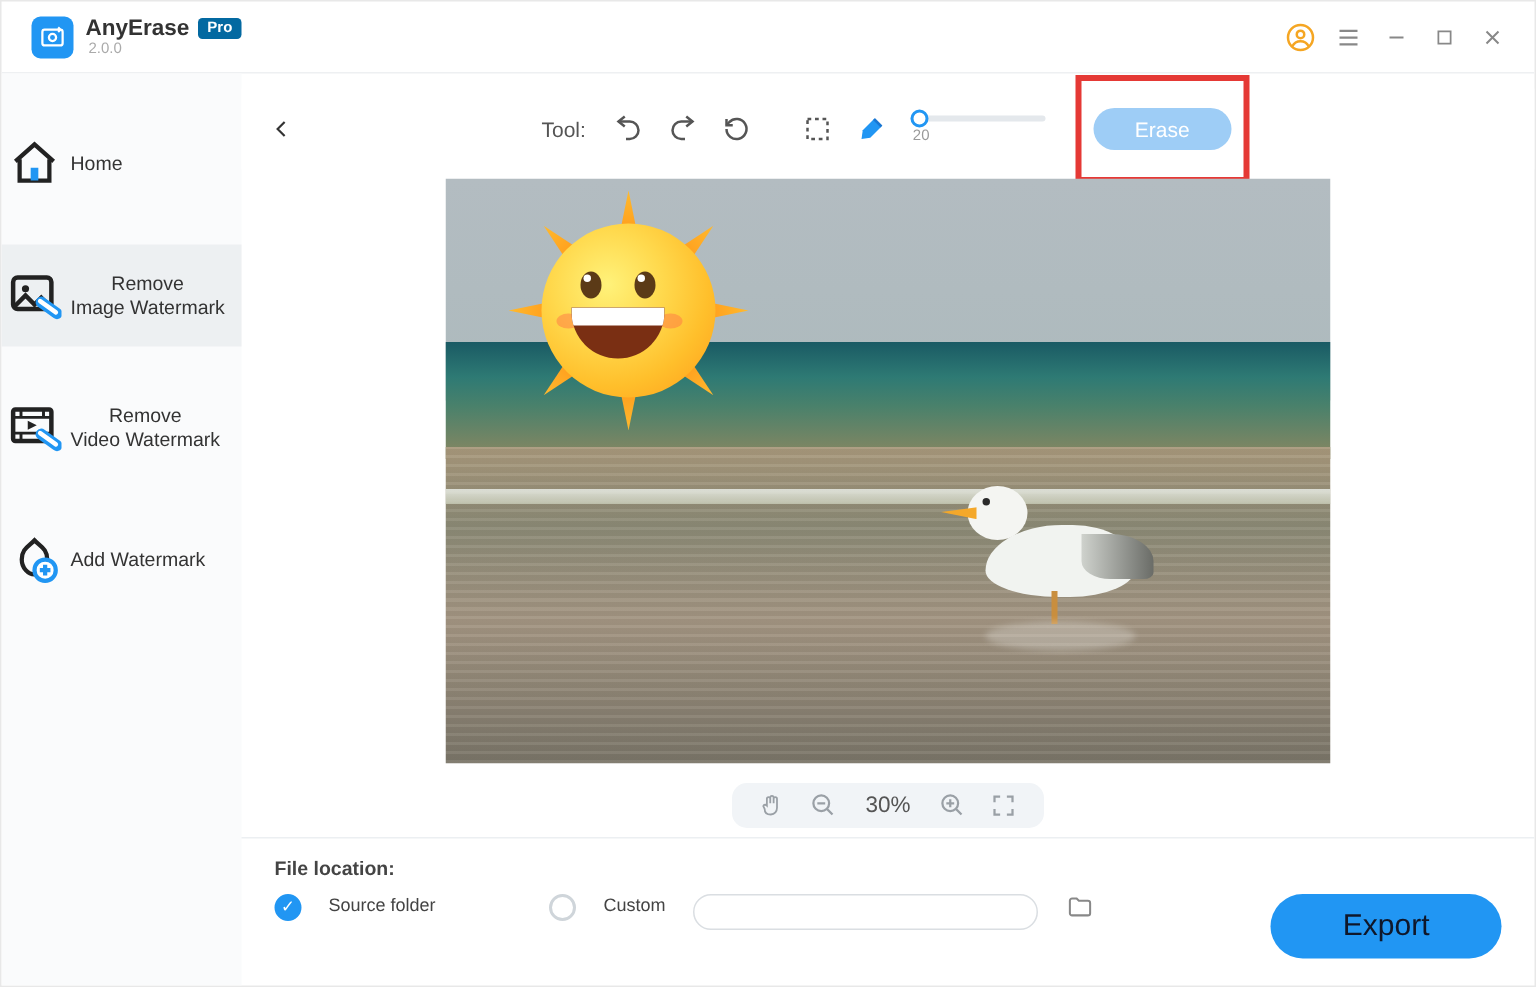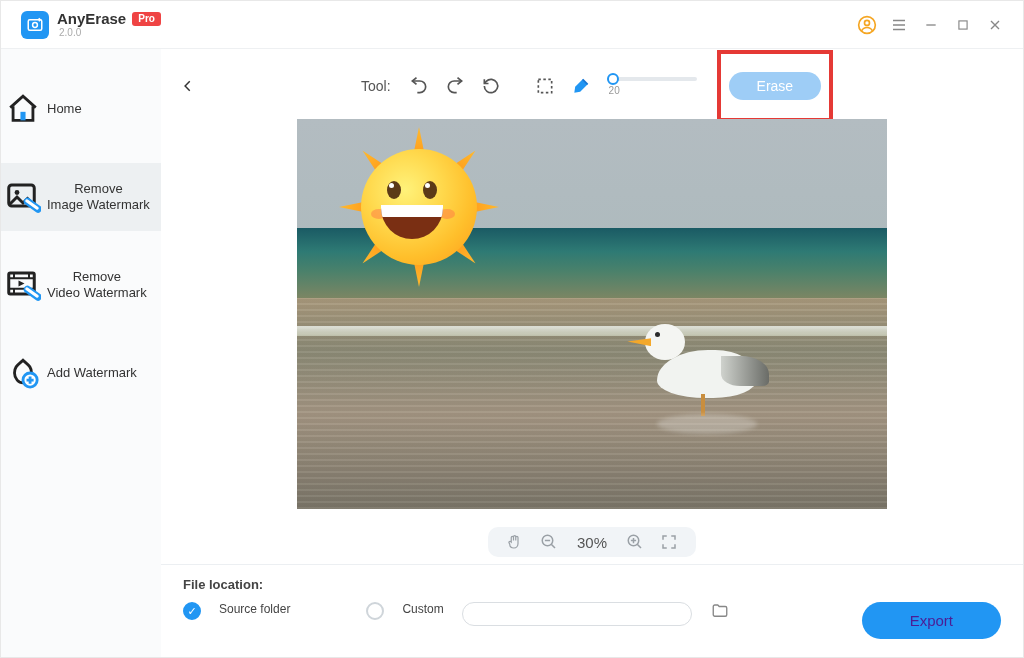--- a/index.html
+++ b/index.html
@@ -1,21 +1,21 @@
 <!DOCTYPE html>
 <html><head>
 <meta charset="utf-8">
 <style>
   *{box-sizing:border-box;margin:0;padding:0;font-family:Segoe UI,Arial,sans-serif;}
   body{width:1024px;height:658px;background:#fff;overflow:hidden;position:relative;border:1px solid #e8e8e8;}
   .titlebar{height:48px;display:flex;align-items:center;padding:0 12px 0 20px;border-bottom:1px solid #eef0f2;}
   .app-logo{width:28px;height:28px;border-radius:6px;background:#2196f3;display:flex;align-items:center;justify-content:center;margin-right:8px;}
   .app-title{font-weight:600;color:#333;font-size:15px;}
   .app-version{font-size:10px;color:#aaa;margin-left:2px;margin-top:2px;align-self:flex-end;padding-bottom:6px;}
-  .badge-pro{background:#ef4444;color:#fff;font-size:10px;font-weight:600;padding:2px 6px;border-radius:3px;margin-left:6px;}
+  .badge-pro{background:#0369a1;color:#fff;font-size:10px;font-weight:600;padding:2px 6px;border-radius:3px;margin-left:6px;}
   .titlebar-spacer{flex:1;}
   .tb-icon{width:28px;height:28px;display:flex;align-items:center;justify-content:center;color:#888;cursor:pointer;margin:0 2px;}
   .tb-icon.user{color:#f5a623;}
   .tb-icon svg{stroke:currentColor;}
   .main{display:flex;height:calc(100% - 48px);}
   .sidebar{width:160px;background:#fafbfc;padding-top:26px;display:flex;flex-direction:column;align-items:center;gap:20px;}
   .side-item{width:100%;display:flex;flex-direction:row;align-items:center;gap:6px;padding:16px 4px;text-align:center;cursor:pointer;}
   .side-item.selected{background:#edf0f2;}
   .side-item .lab{font-size:13px;color:#333;line-height:1.25;}
   .side-icon{width:36px;height:36px;display:flex;align-items:center;justify-content:center;position:relative;}
@@ -62,21 +62,21 @@
   .zoom-val{font-size:15px;color:#555;min-width:36px;text-align:center;}
   .bottom{border-top:1px solid #eceff2;padding:12px 22px 18px;}
   .fl-label{font-size:13px;color:#444;font-weight:600;margin-bottom:10px;}
   .bottom-row{display:flex;align-items:flex-start;gap:18px;}
   .radio{width:18px;height:18px;border:2px solid #cfd5da;border-radius:50%;display:inline-flex;align-items:center;justify-content:center;cursor:pointer;}
   .radio.checked{border-color:#2196f3;background:#2196f3;}
   .radio.checked::after{content:"✓";color:#fff;font-size:11px;line-height:1;}
   .opt-label{font-size:12px;color:#444;}
   .custom-input{width:230px;height:24px;border:1px solid #dadee2;border-radius:14px;}
   .folder-btn{color:#888;cursor:pointer;}
-  .export-btn{margin-left:auto;background:#2196f3;color:#4c1d95;font-size:15px;padding:10px 48px;border:none;border-radius:24px;cursor:pointer;}
+  .export-btn{margin-left:auto;background:#2196f3;color:#0f172a;font-size:20px;padding:10px 48px;border:none;border-radius:24px;cursor:pointer;}
 </style>
 </head>
 <body>
 
 <div class="titlebar">
   <div class="app-logo">
     <svg width="18" height="18" viewBox="0 0 24 24" fill="none">
         <rect x="3" y="5" width="18" height="14" rx="2" stroke="#fff" stroke-width="2"></rect>
         <circle cx="12" cy="12" r="3.2" stroke="#fff" stroke-width="2"></circle>
         <path d="M17 3l2 2-2 2" stroke="#fff" stroke-width="2"></path>

